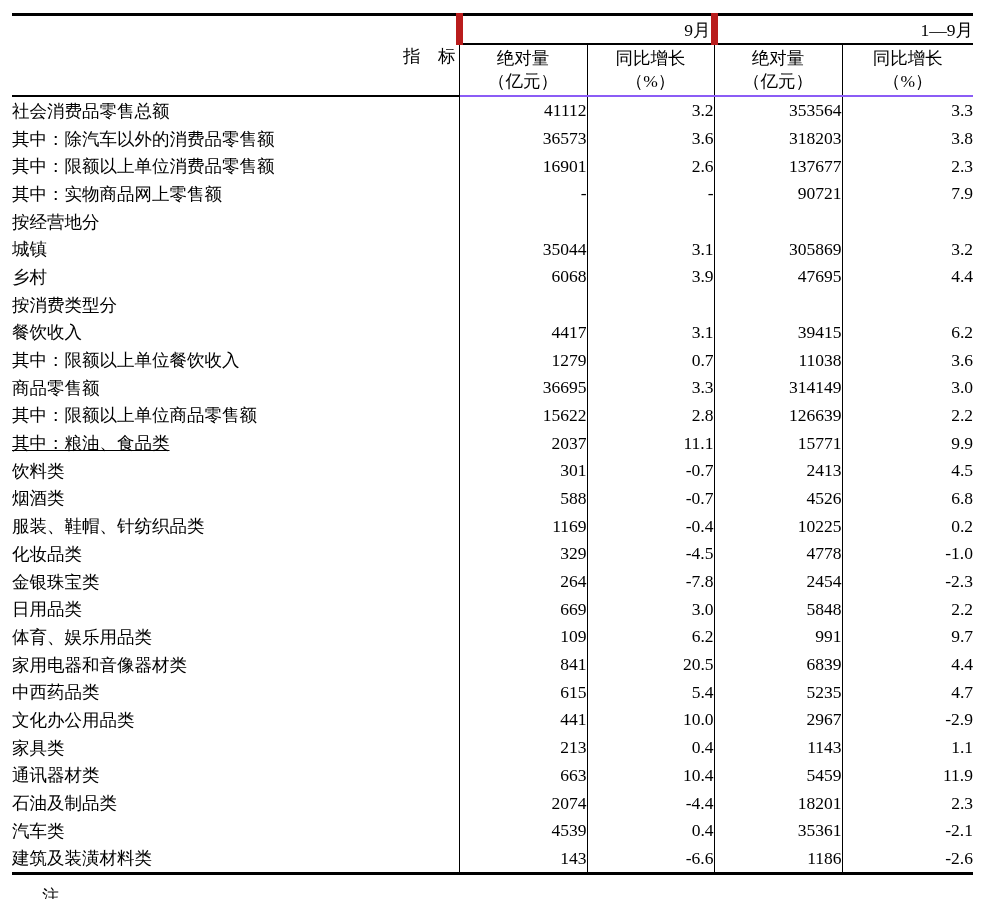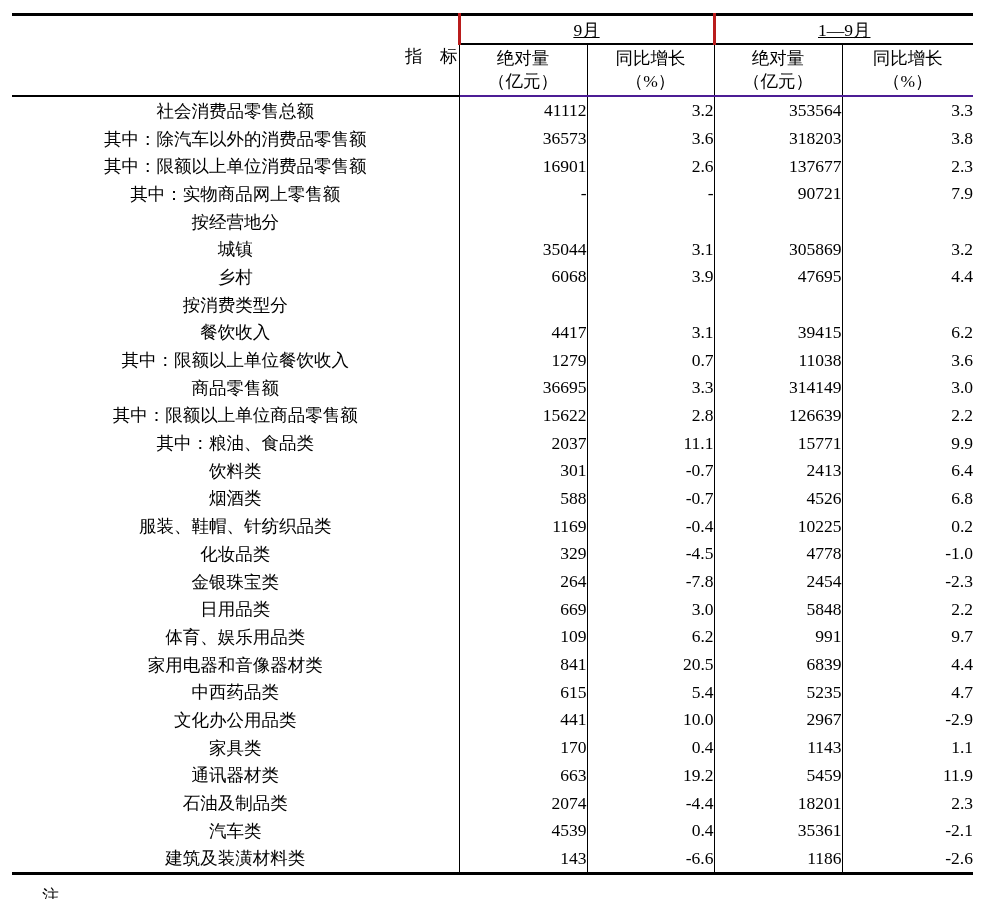--- a/index.html
+++ b/index.html
@@ -36,48 +36,47 @@
     font-weight: normal;
     overflow: hidden;
     white-space: nowrap;
   }
   
   td.h-indicator {
     text-align: right;
     border-bottom: 2px solid #000;
   }
   td.h-group {
-    text-align: center;
+    text-align: right;
     height: 27px;
-    border-left: 3px solid #b91c1c;
+    border-left: 7px solid #b91c1c;
     border-bottom: 2px solid #000;
-    text-decoration: underline;
   }
   td.h-sub {
     text-align: center;
     height: 50px;
     line-height: 23px;
     border-left: 1px solid #000;
-    border-bottom: 2px solid #4c1d95;
+    border-bottom: 2px solid #8b5cf6;
   }
   
   td.lbl {
     height: 27.7px;
-    text-align: center;
+    text-align: left;
   }
   td.num {
     height: 27.7px;
     text-align: right;
     padding-right: 18px;
     border-left: 1px solid #000;
   }
   .indent-0 { padding-left: 7px; }
   .indent-1 { padding-left: 27px; margin-top: 24px; }
   .indent-2 { padding-left: 49px; margin-top: 20px; }
-  .indent-3 { padding-left: 68px; }
+  .indent-3 { padding-left: 68px; text-decoration: underline; }
   .indent-4 { padding-left: 125px; margin-left: 40px; }
   .footnote {
     position: absolute;
     left: 42px;
     top: 884px;
     font-size: 17.5px;
   }
 </style>
 </head>
 <body>
@@ -207,21 +206,21 @@
       <td class="num">2037</td>
       <td class="num">11.1</td>
       <td class="num">15771</td>
       <td class="num">9.9</td>
     </tr>
         <tr>
       <td class="lbl indent-4">饮料类</td>
       <td class="num">301</td>
       <td class="num">-0.7</td>
       <td class="num">2413</td>
-      <td class="num">6.4</td>
+      <td class="num">4.5</td>
     </tr>
         <tr>
       <td class="lbl indent-4">烟酒类</td>
       <td class="num">588</td>
       <td class="num">-0.7</td>
       <td class="num">4526</td>
       <td class="num">6.8</td>
     </tr>
         <tr>
       <td class="lbl indent-4">服装、鞋帽、针纺织品类</td>
@@ -274,29 +273,29 @@
     </tr>
         <tr>
       <td class="lbl indent-4">文化办公用品类</td>
       <td class="num">441</td>
       <td class="num">10.0</td>
       <td class="num">2967</td>
       <td class="num">-2.9</td>
     </tr>
         <tr>
       <td class="lbl indent-4">家具类</td>
-      <td class="num">170</td>
+      <td class="num">213</td>
       <td class="num">0.4</td>
       <td class="num">1143</td>
       <td class="num">1.1</td>
     </tr>
         <tr>
       <td class="lbl indent-4">通讯器材类</td>
       <td class="num">663</td>
-      <td class="num">19.2</td>
+      <td class="num">10.4</td>
       <td class="num">5459</td>
       <td class="num">11.9</td>
     </tr>
         <tr>
       <td class="lbl indent-4">石油及制品类</td>
       <td class="num">2074</td>
       <td class="num">-4.4</td>
       <td class="num">18201</td>
       <td class="num">2.3</td>
     </tr>

